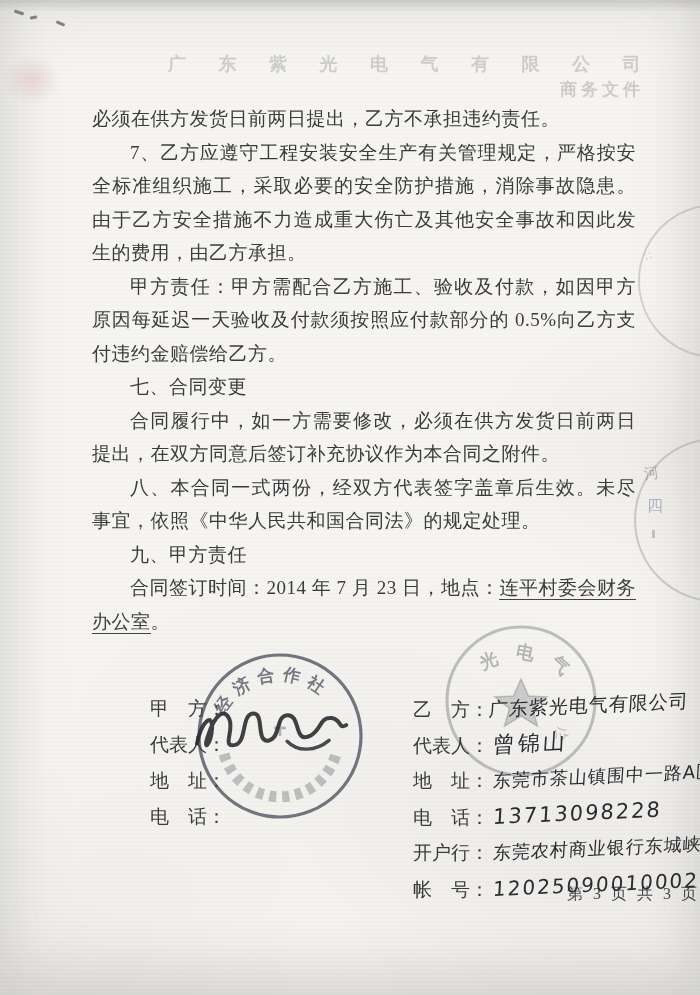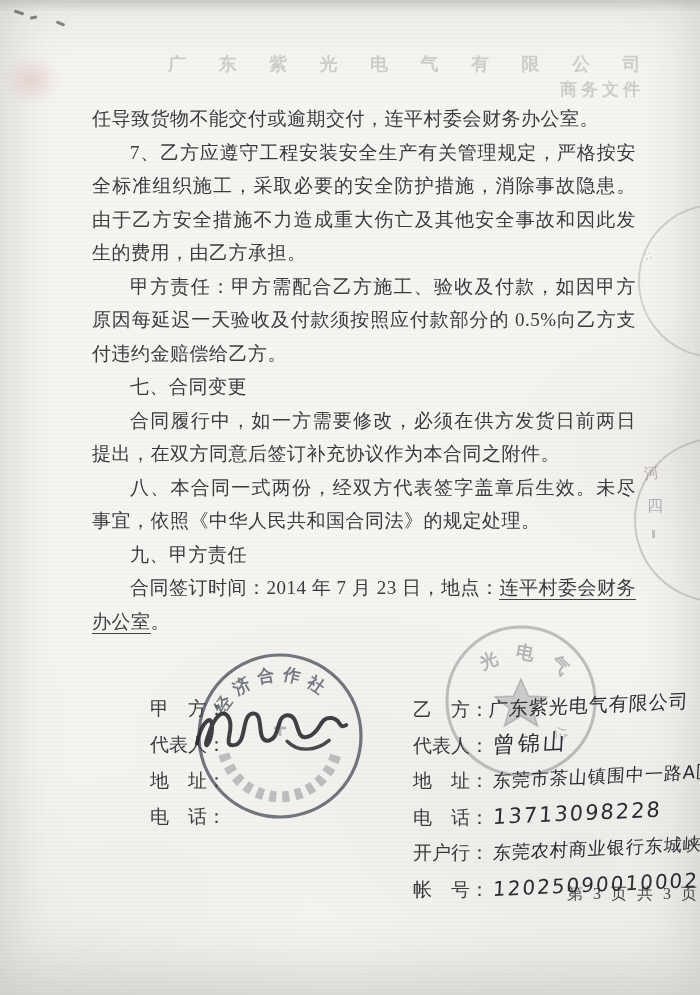--- a/index.html
+++ b/index.html
@@ -84,21 +84,21 @@
 
   <div class="speck" style="left:14px;top:11px;width:10px;height:3px;transform:rotate(18deg);"></div>
   <div class="speck" style="left:30px;top:16px;width:7px;height:3px;transform:rotate(-12deg);"></div>
   <div class="speck" style="left:56px;top:22px;width:9px;height:3px;transform:rotate(25deg);"></div>
 
   <div class="bleed-logo"></div>
   <div class="bleed-cn">广 东 紫 光 电 气 有 限 公 司</div>
   <div class="bleed-doc">商务文件</div>
 
   <div class="doc-body">
-    <p>任导致货物不能交付或逾期交付，连平村委会财务办公室。</p>
+    <p>必须在供方发货日前两日提出，乙方不承担违约责任。</p>
     <p class="indent">7、乙方应遵守工程安装安全生产有关管理规定，严格按安全标准组织施工，采取必要的安全防护措施，消除事故隐患。由于乙方安全措施不力造成重大伤亡及其他安全事故和因此发生的费用，由乙方承担。</p>
     <p class="indent"><span class="b">甲方责任：</span><span>甲方需配合乙方施工、验收及付款，如因甲方原因每延迟一天验收及付款须按照应付款部分的 0.5%向乙方支付违约金赔偿给乙方。</span></p>
     <p class="indent b">七、合同变更</p>
     <p class="indent">合同履行中，如一方需要修改，必须在供方发货日前两日提出，在双方同意后签订补充协议作为本合同之附件。</p>
     <p class="indent"><span class="b">八、本合同一式两份，</span><span>经双方代表签字盖章后生效。未尽事宜，依照《中华人民共和国合同法》的规定处理。</span></p>
     <p class="indent b">九、甲方责任</p>
     <p class="indent"><span>合同签订时间：2014 年 7 月 23 日，地点：</span><span class="uline">连平村委会财务办公室</span><span>。</span></p>
   </div>
 
   <div class="sig-col left">

